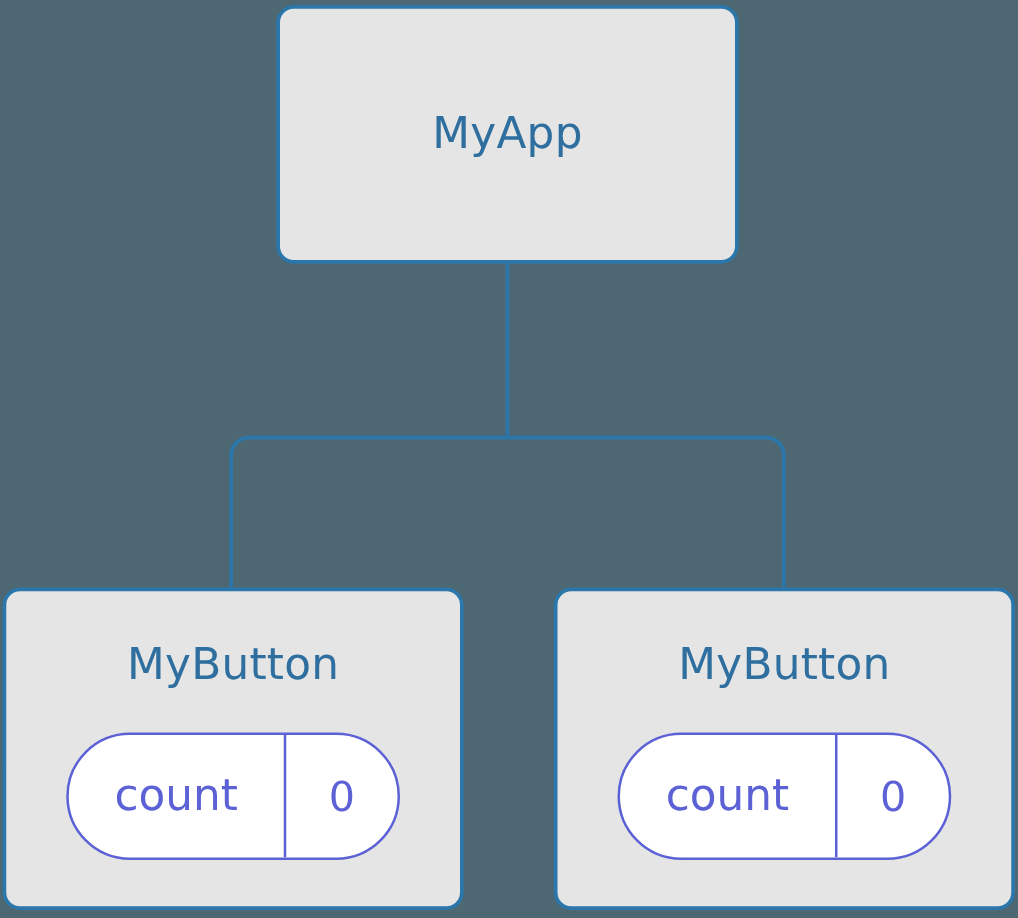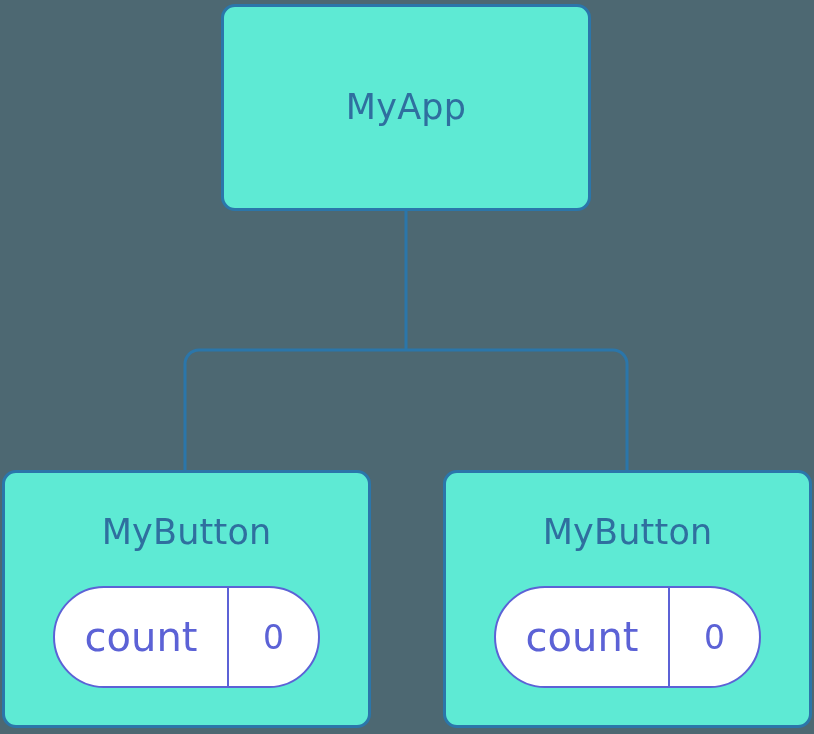--- a/index.html
+++ b/index.html
@@ -24,21 +24,21 @@
     position: absolute;
     left: 0;
     top: 0;
     width: 814px;
     height: 734px;
     pointer-events: none;
   }
   .node {
     position: absolute;
     box-sizing: border-box;
-    background: #5eead4;
+    background: #e5e5e5;
     border: 3px solid #2b76aa;
     border-radius: 14px;
     display: flex;
     flex-direction: column;
     align-items: center;
   }
   .node-root {
     left: 221px;
     top: 4px;
     width: 370px;
@@ -79,21 +79,21 @@
     background: #ffffff;
     overflow: hidden;
   }
   .pill-key {
     flex: 0 0 172px;
     display: flex;
     align-items: center;
     justify-content: center;
     border-right: 2px solid #5c62d6;
     color: #5c62d6;
-    font-size: 40px;
+    font-size: 35px;
     line-height: 1;
     white-space: nowrap;
   }
   .pill-value {
     flex: 1 1 auto;
     display: flex;
     align-items: center;
     justify-content: center;
     color: #5c62d6;
     font-size: 33px;

